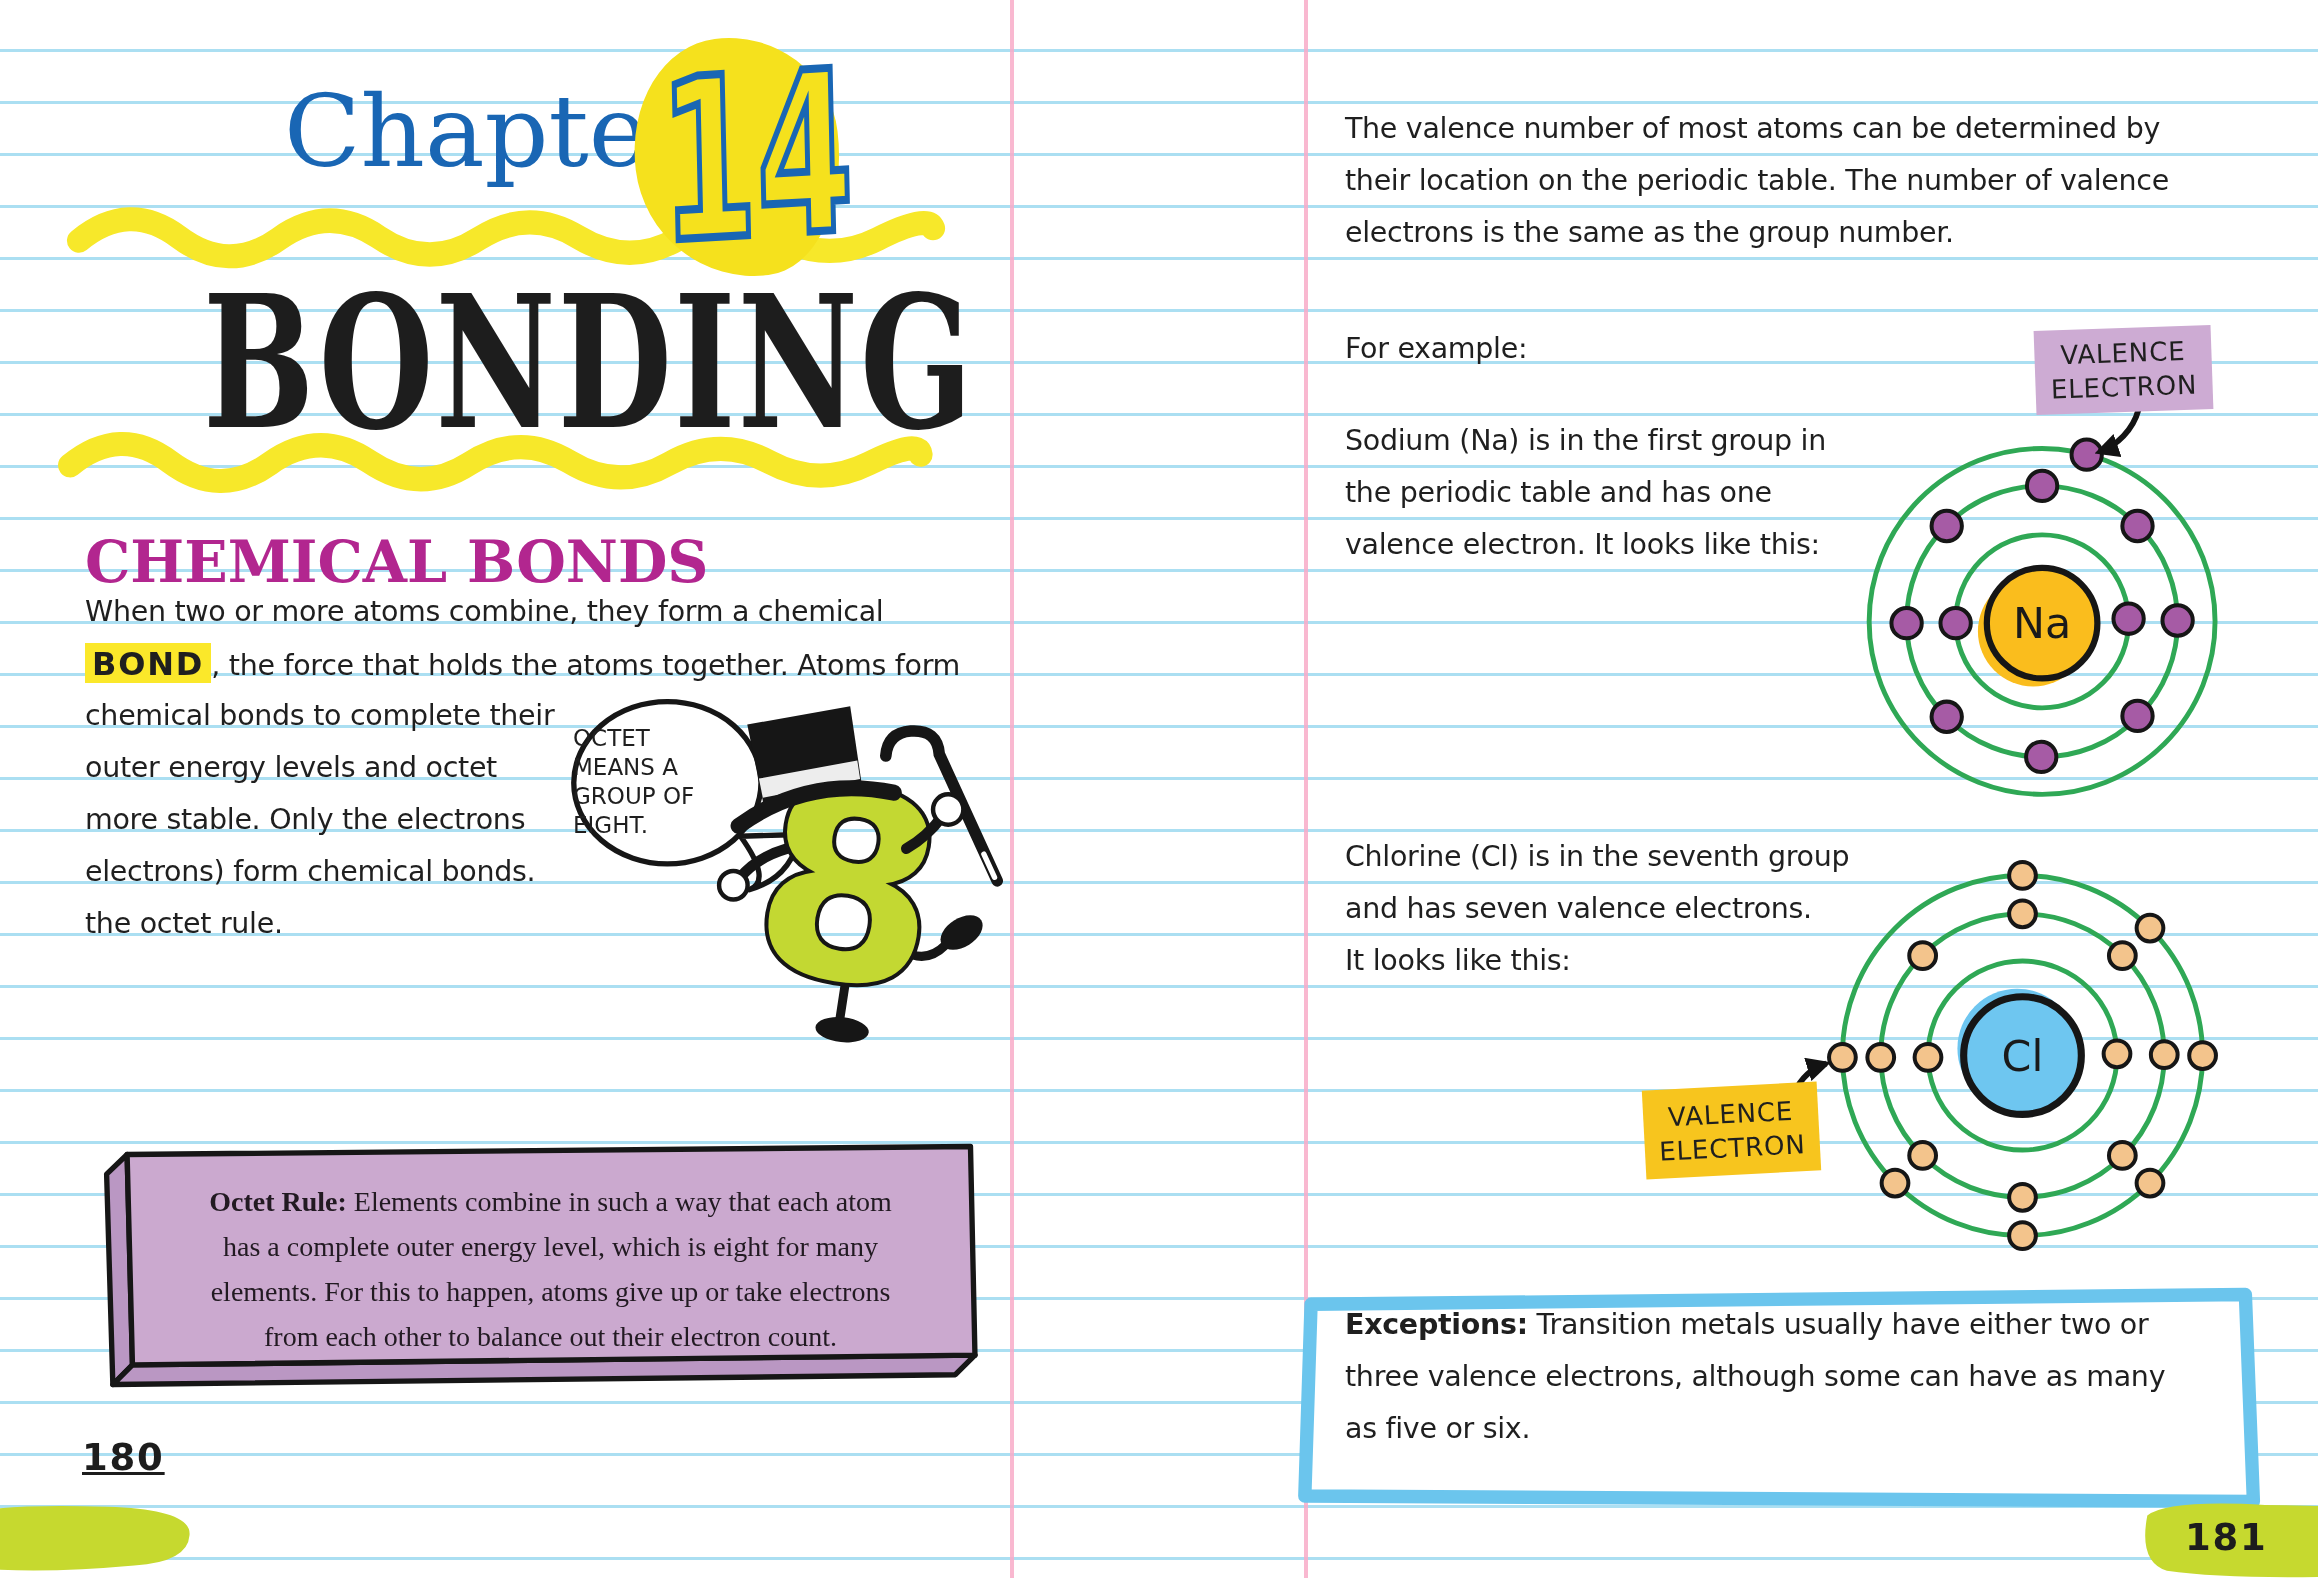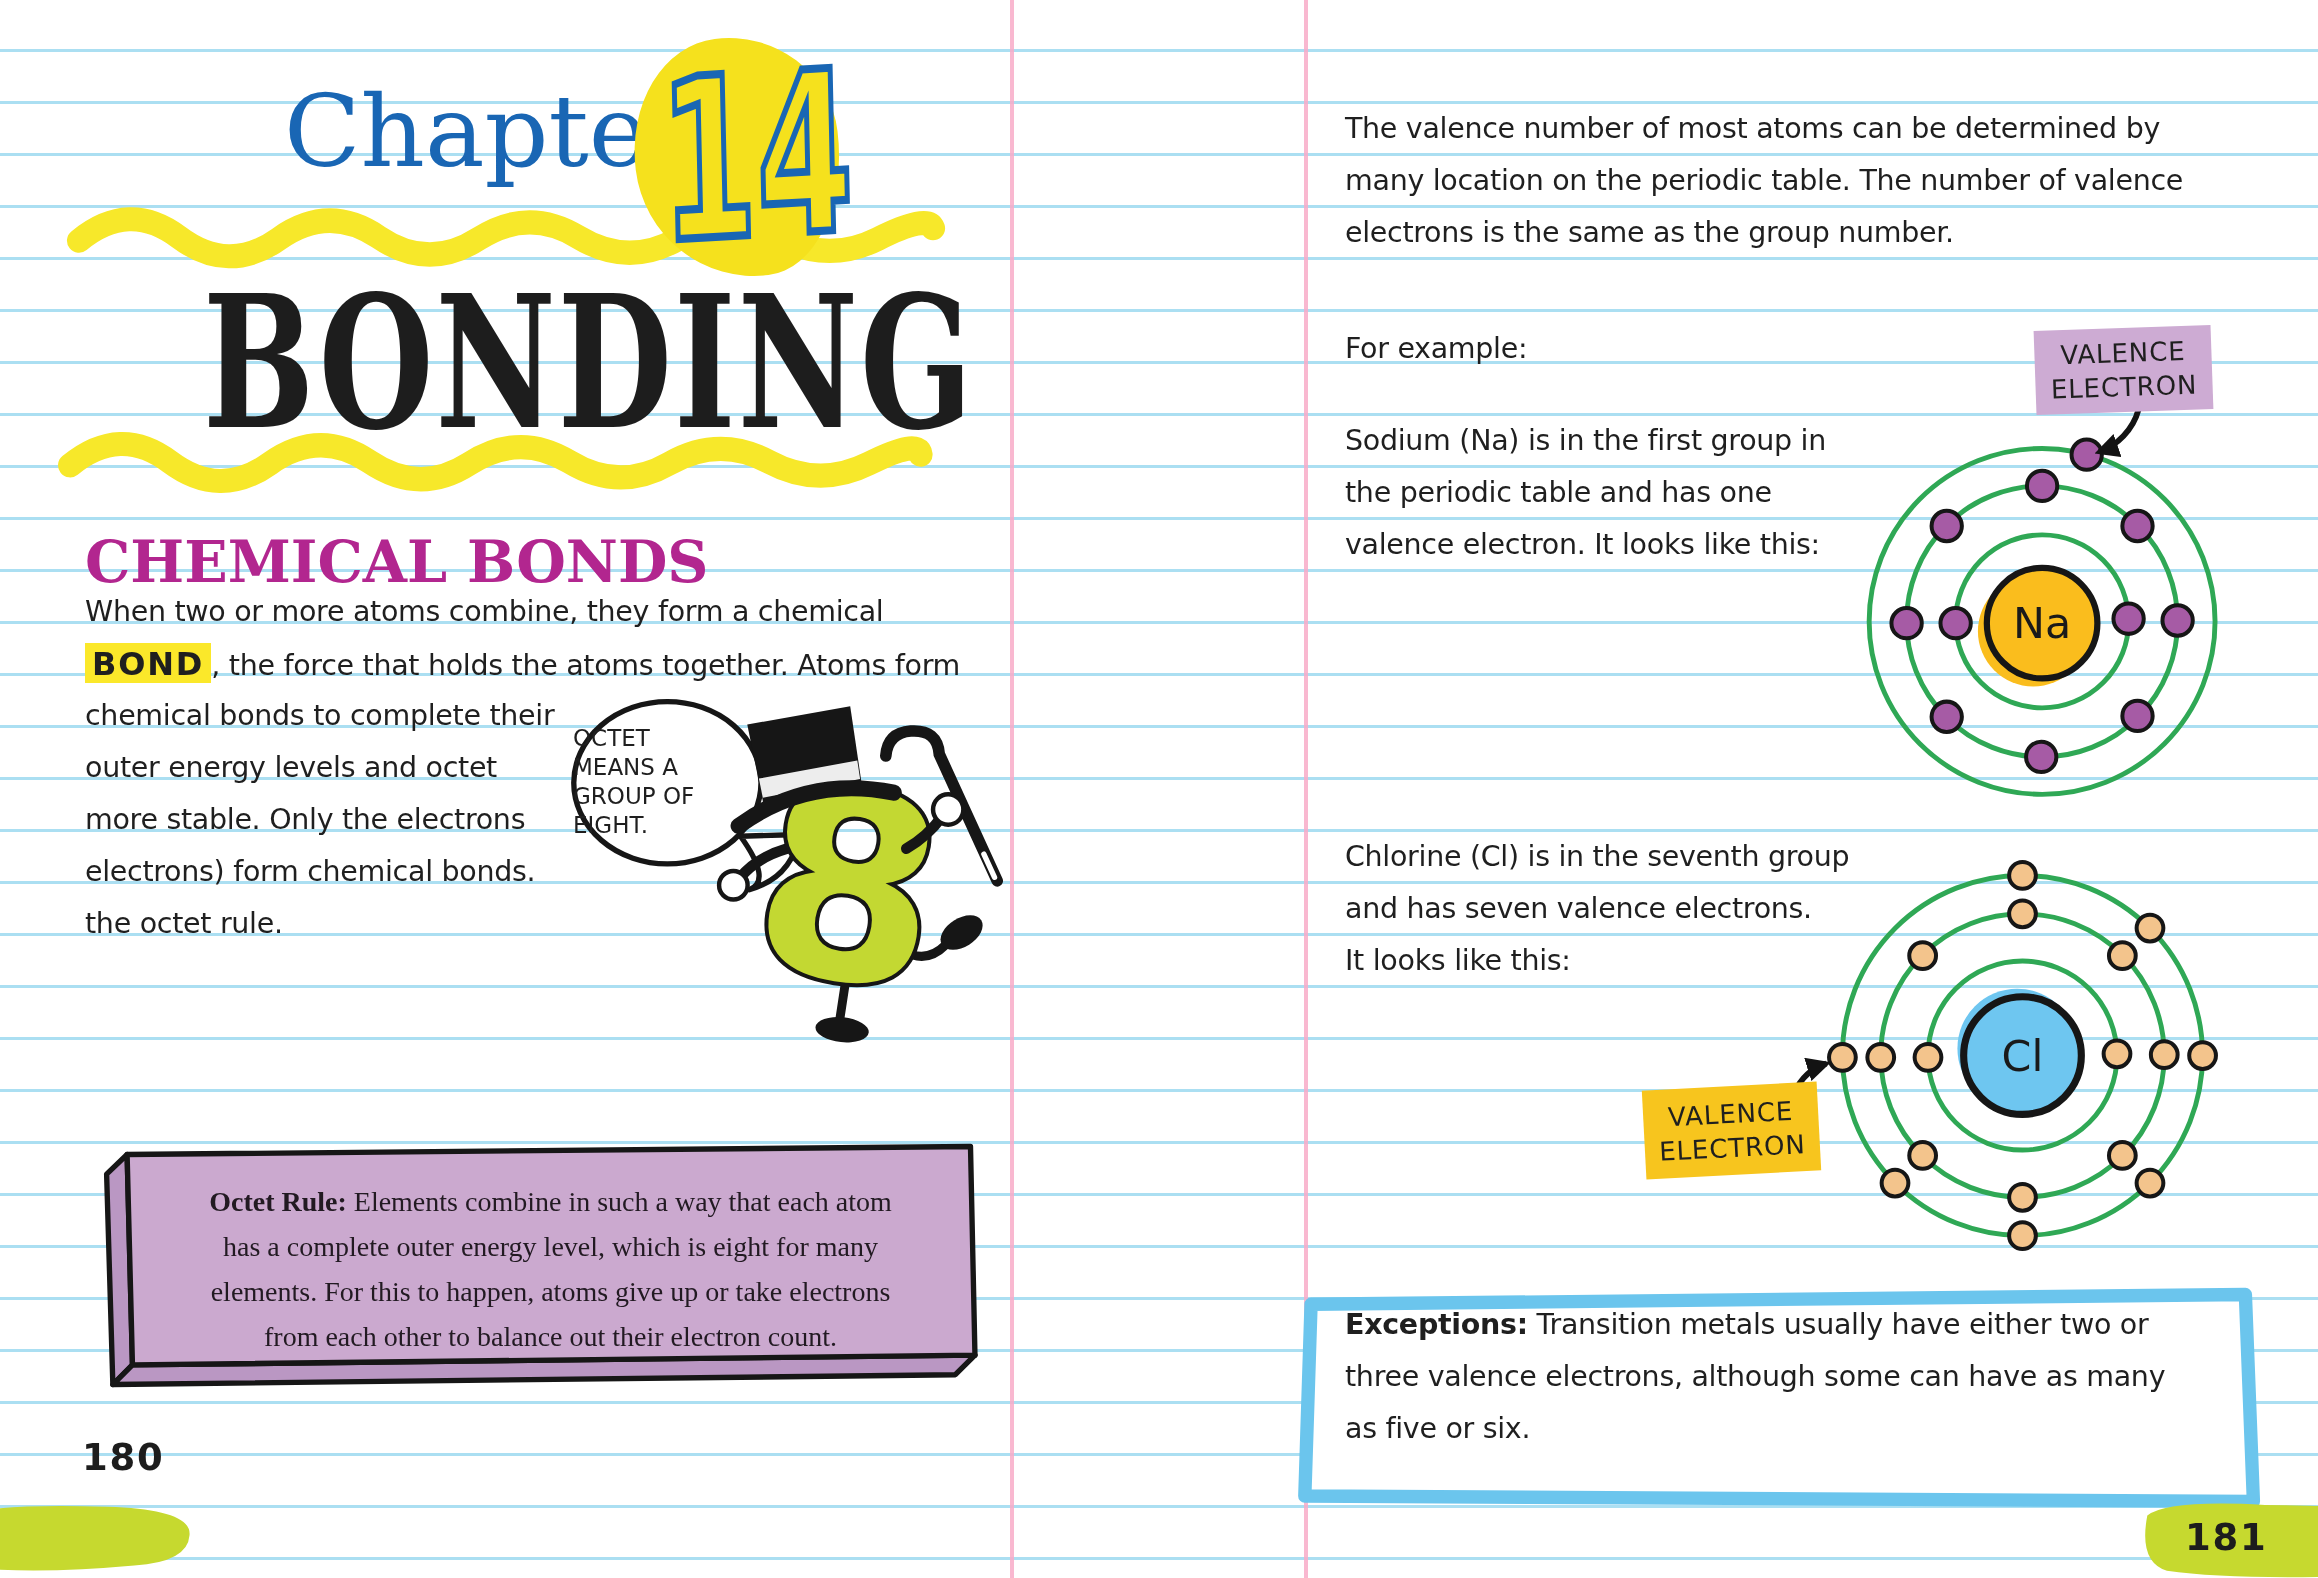--- a/index.html
+++ b/index.html
@@ -178,25 +178,25 @@
     <div>EIGHT.</div>
   </div>
 
   <div class="abs serif-box" style="left:147px;top:1179px;width:807px;">
     <div class="nowrap"><b>Octet Rule:</b><span> Elements combine in such a way that each atom</span></div>
     <div class="nowrap">has a complete outer energy level, which is eight for many</div>
     <div class="nowrap">elements. For this to happen, atoms give up or take electrons</div>
     <div class="nowrap">from each other to balance out their electron count.</div>
   </div>
 
-  <div class="abs pgnum" style="left:82px;top:1436px;">180</div>
+  <div class="abs pgnum" style="left:82px;top:1436px;text-decoration:underline;">180</div>
 
   <div class="abs hw para" style="left:1345px;top:103px;width:901px;">
     <div class="ln">The valence number of most atoms can be determined by</div>
-    <div class="ln">many location on the periodic table. The number of valence</div>
+    <div class="ln">their location on the periodic table. The number of valence</div>
     <div class="ln">electrons is the same as the group number.</div>
   </div>
 
   <div class="abs hw" style="left:1345px;top:332px;">For example:</div>
 
   <div class="abs vlabel" style="left:2035px;top:328px;width:177px;height:84px;background:#CDABD3;transform:rotate(-2deg);">
     <div>VALENCE</div>
     <div>ELECTRON</div>
   </div>
 

